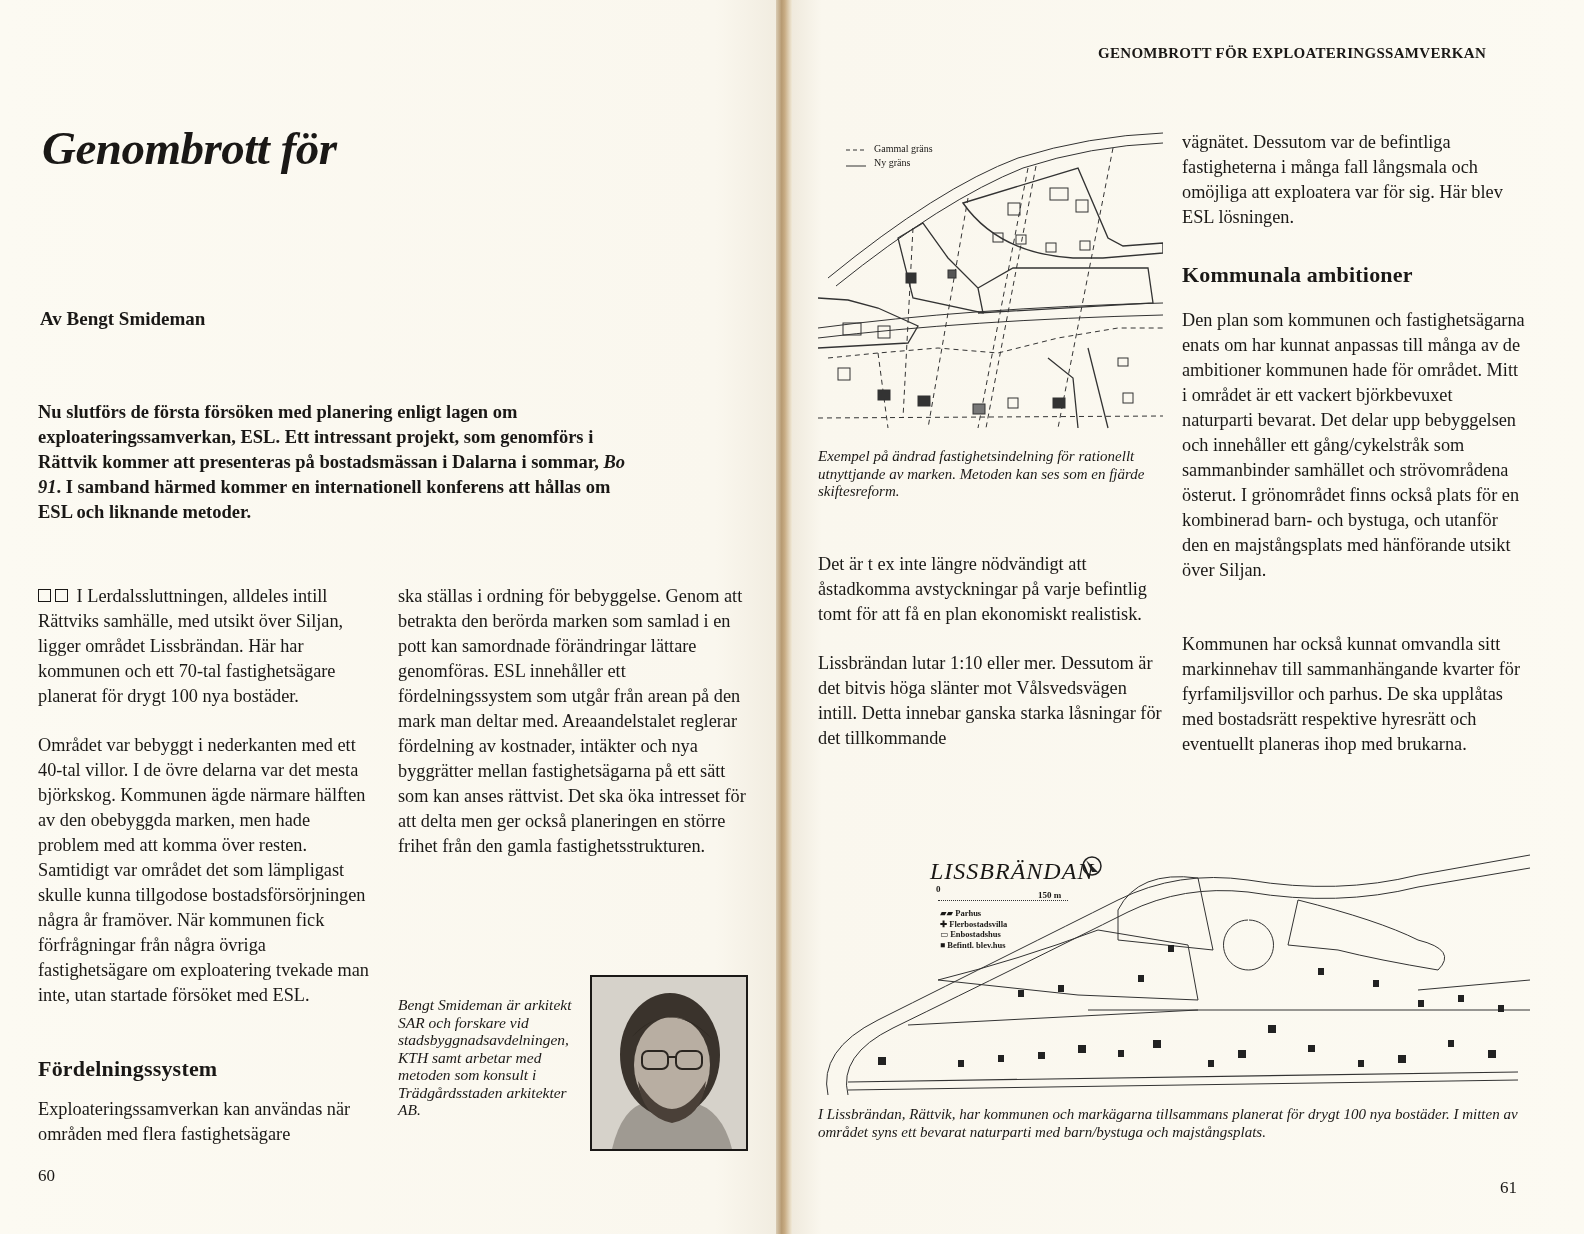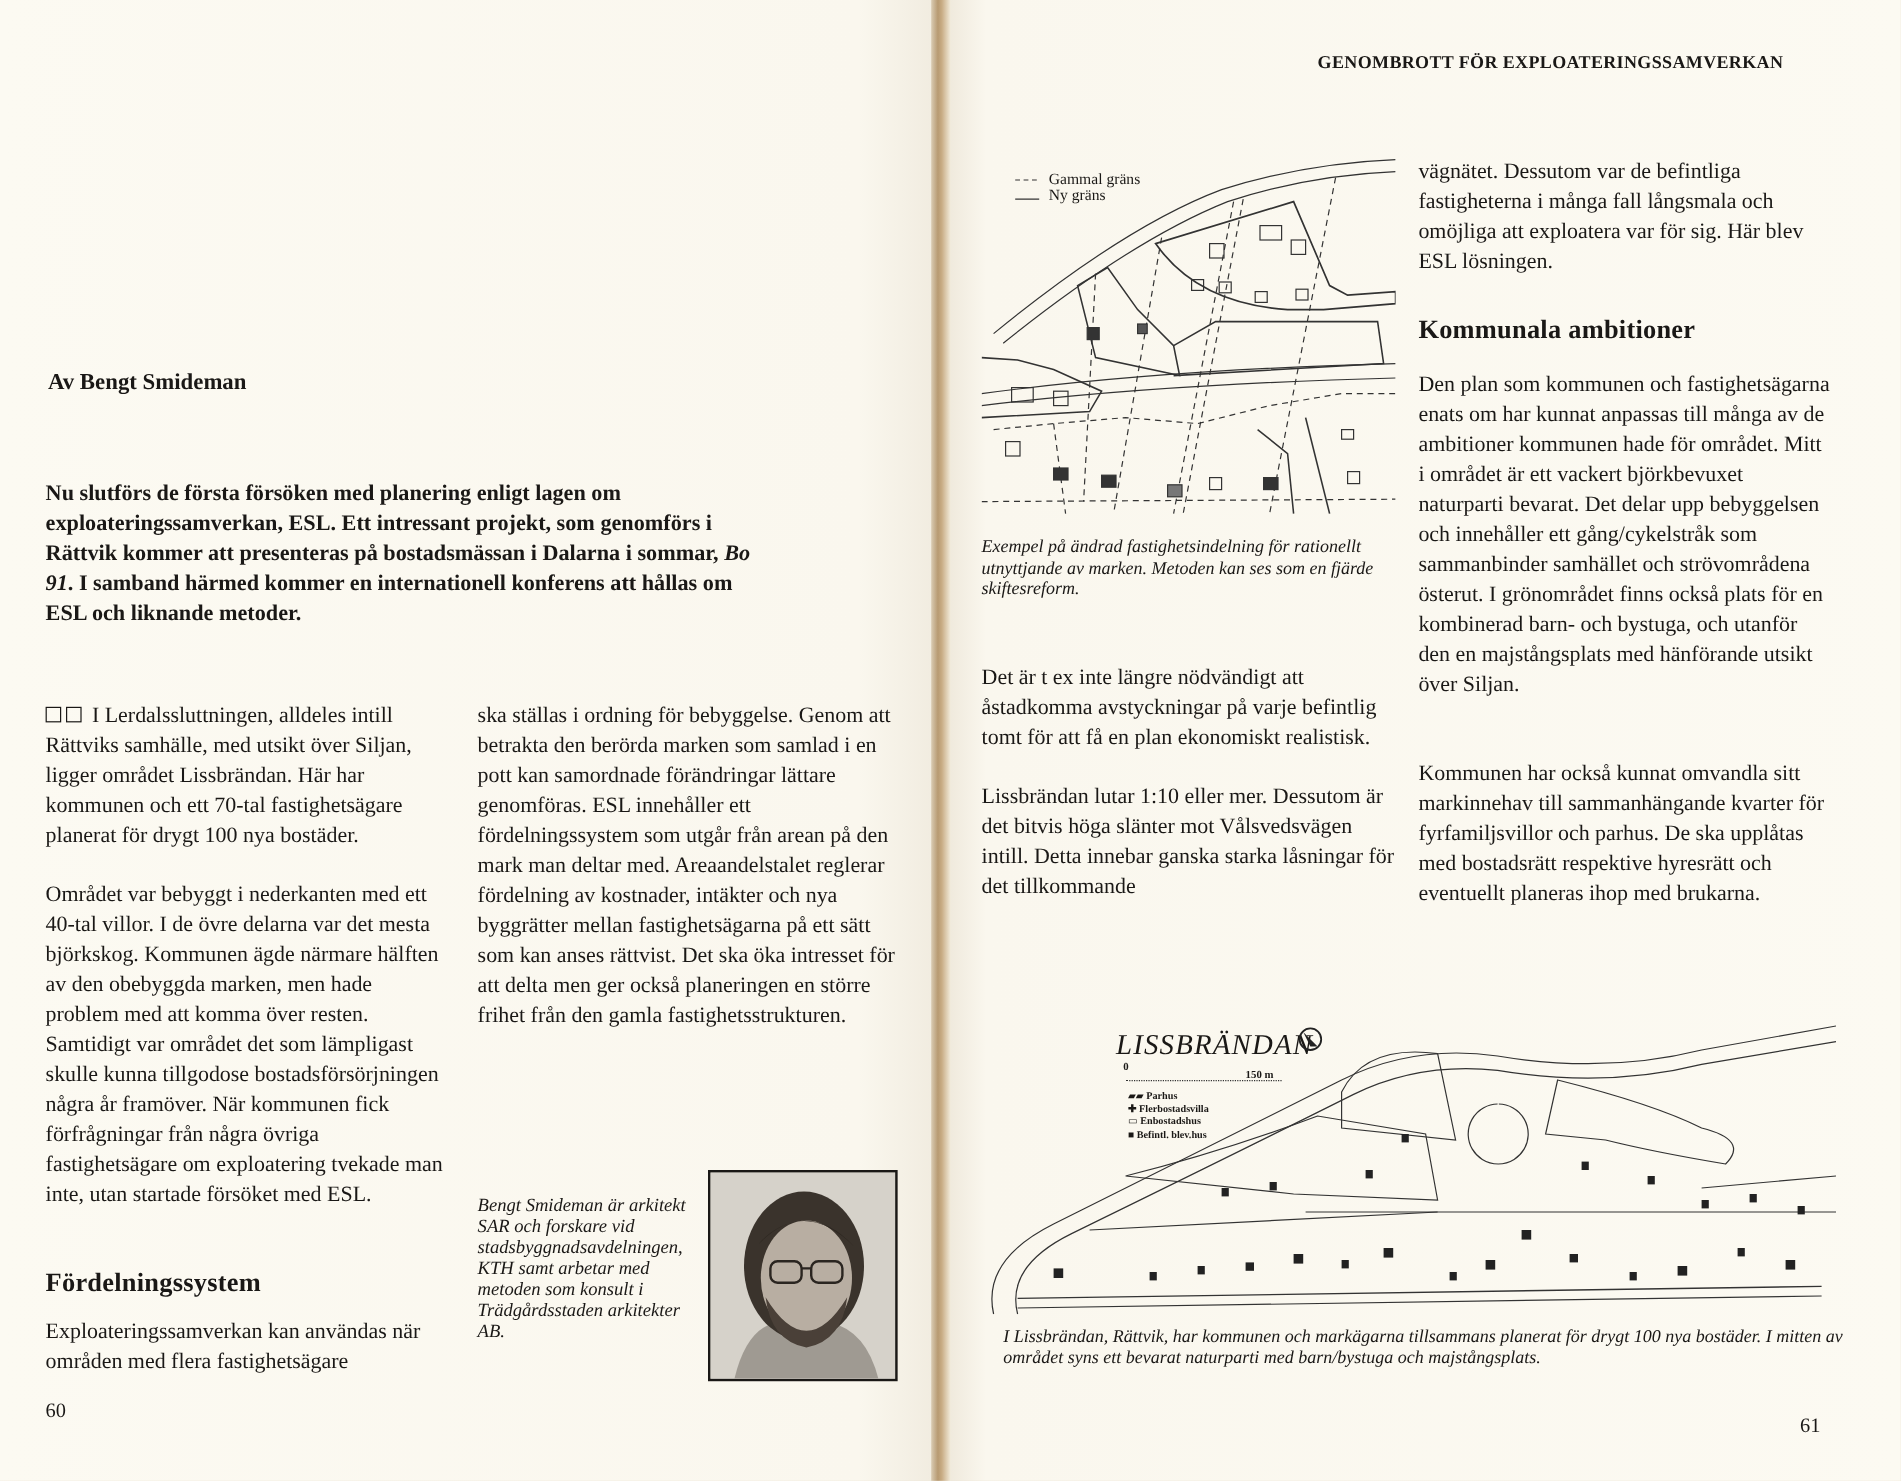--- a/index.html
+++ b/index.html
@@ -32,37 +32,38 @@
   .h2 { font-size:22px; font-weight:bold; letter-spacing:0.2px; }
   .h2a { left:38px; top:1056px; }
   .h2b { left:1182px; top:262px; }
 
   .bio { left:398px; top:996px; width:175px; font-size:15.5px; font-style:italic; line-height:17.5px; }
   .photo { left:590px; top:975px; width:154px; height:172px; border:2px solid #1a1816; background:#cfcbc3; overflow:hidden; }
 
   .running-head { left:1098px; top:45px; font-size:15px; font-weight:bold; letter-spacing:0.3px; white-space:nowrap; }
   .caption { font-size:15px; font-style:italic; line-height:17.5px; }
   .cap1 { left:818px; top:448px; width:340px; }
-  .cap2 { left:836px; top:1106px; width:700px; }
+  .cap2 { left:818px; top:1106px; width:700px; }
 
   .fig1 { left:818px; top:128px; width:345px; height:305px; }
   .fig2 { left:818px; top:850px; width:712px; height:250px; }
 
   .pagenum { font-size:17px; }
   .pn-left { left:38px; top:1166px; }
   .pn-right { left:1500px; top:1178px; }
 </style>
 </head>
 <body>
 
 <div class="page page-left"></div>
 <div class="page page-right"></div>
 <div class="gutter"></div>
 
 <div class="abs title">
+  <div>Genombrott för</div>
 </div>
 <div class="abs byline">Av Bengt Smideman</div>
 
 <div class="abs lead"><span>Nu slutförs de första försöken med planering enligt lagen om exploateringssamverkan, ESL. Ett intressant projekt, som genomförs i Rättvik kommer att presenteras på bostadsmässan i Dalarna i sommar, </span><em>Bo 91</em><span>. I samband härmed kommer en internationell konferens att hållas om ESL och liknande metoder.</span></div>
 
 <div class="abs body-text col1">
   <p><span class="sq"></span><span class="sq"></span> <span>I Lerdalssluttningen, alldeles intill Rättviks samhälle, med utsikt över Siljan, ligger området Lissbrändan. Här har kommunen och ett 70-tal fastighetsägare planerat för drygt 100 nya bostäder.</span></p>
   <p>Området var bebyggt i nederkanten med ett 40-tal villor. I de övre delarna var det mesta björkskog. Kommunen ägde närmare hälften av den obebyggda marken, men hade problem med att komma över resten. Samtidigt var området det som lämpligast skulle kunna tillgodose bostadsförsörjningen några år framöver. När kommunen fick förfrågningar från några övriga fastighetsägare om exploatering tvekade man inte, utan startade försöket med ESL.</p>
 </div>
 <div class="abs h2 h2a">Fördelningssystem</div>
@@ -125,21 +126,21 @@
     <rect x="60" y="262" width="12" height="10" fill="#333"></rect>
       <rect x="100" y="268" width="12" height="10" fill="#333"></rect>
     <rect x="155" y="276" width="12" height="10" fill="#777"></rect>
       <rect x="235" y="270" width="12" height="10" fill="#333"></rect>
     <rect x="190" y="270" width="10" height="10"></rect>
       <rect x="305" y="265" width="10" height="10"></rect>
       <rect x="300" y="230" width="10" height="8"></rect>
     <line x1="28" y1="22" x2="48" y2="22" stroke-dasharray="4 3"></line>
     <line x1="28" y1="38" x2="48" y2="38"></line>
   </svg>
-  <div class="abs" style="left:56px;top:14px;font-size:13px;line-height:14px;">
+  <div class="abs" style="left:56px;top:14px;font-size:10px;line-height:14px;">
     <div>Gammal gräns</div>
     <div>Ny gräns</div>
   </div>
 </div>
 <div class="abs caption cap1">Exempel på ändrad fastighetsindelning för rationellt utnyttjande av marken. Metoden kan ses som en fjärde skiftesreform.</div>
 
 <div class="abs body-text col3">
   <p>Det är t ex inte längre nödvändigt att åstadkomma avstyckningar på varje befintlig tomt för att få en plan ekonomiskt realistisk.</p>
   <p>Lissbrändan lutar 1:10 eller mer. Dessutom är det bitvis höga slänter mot Vålsvedsvägen intill. Detta innebar ganska starka låsningar för det tillkommande</p>
 </div>

